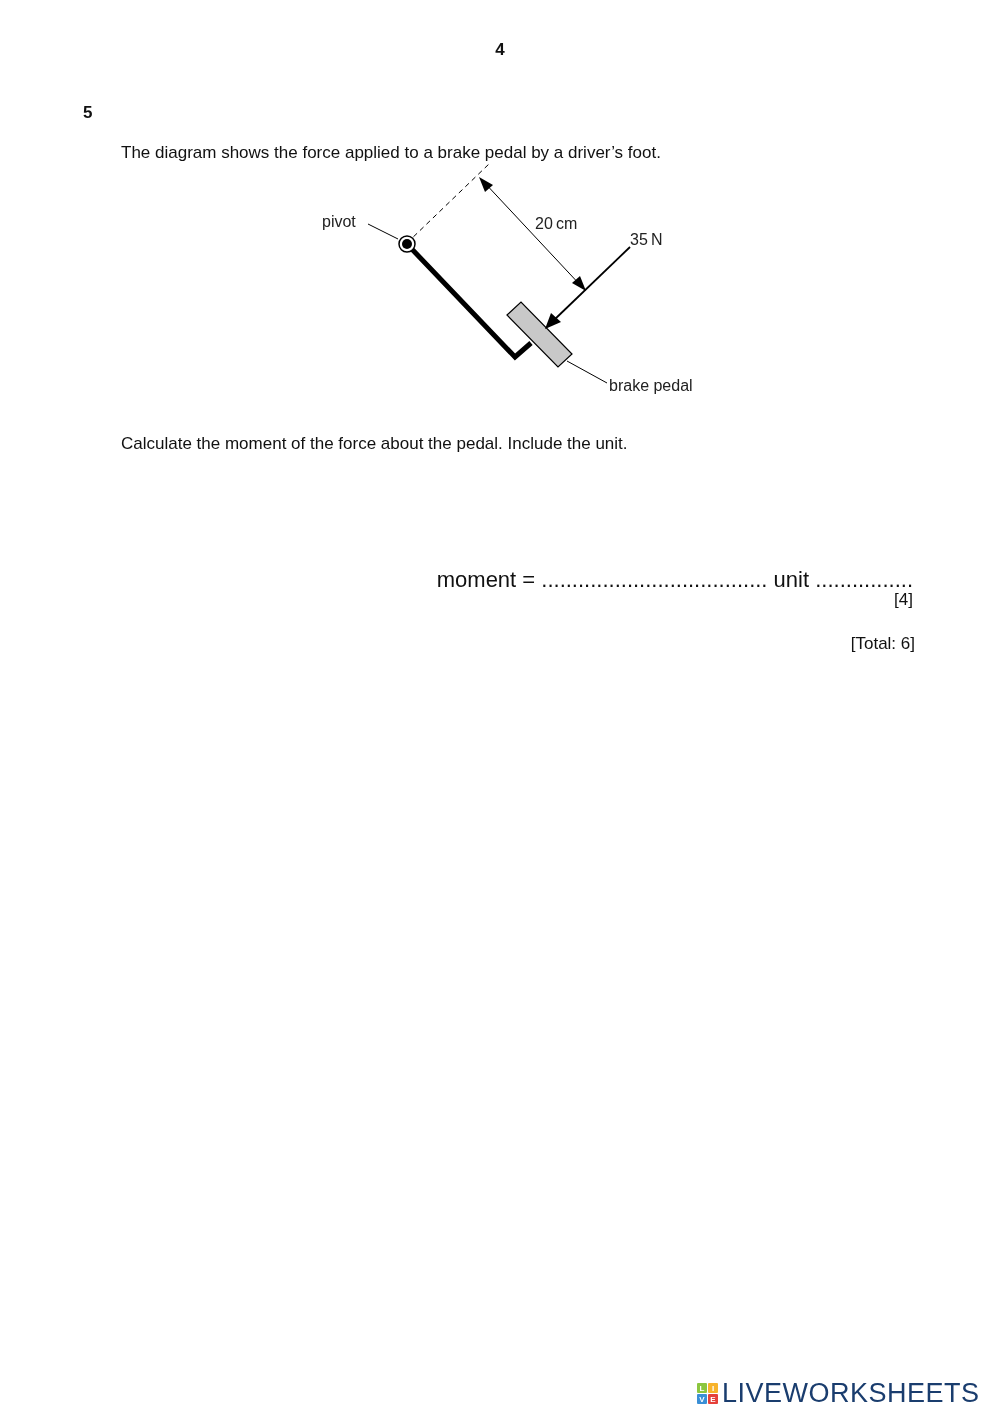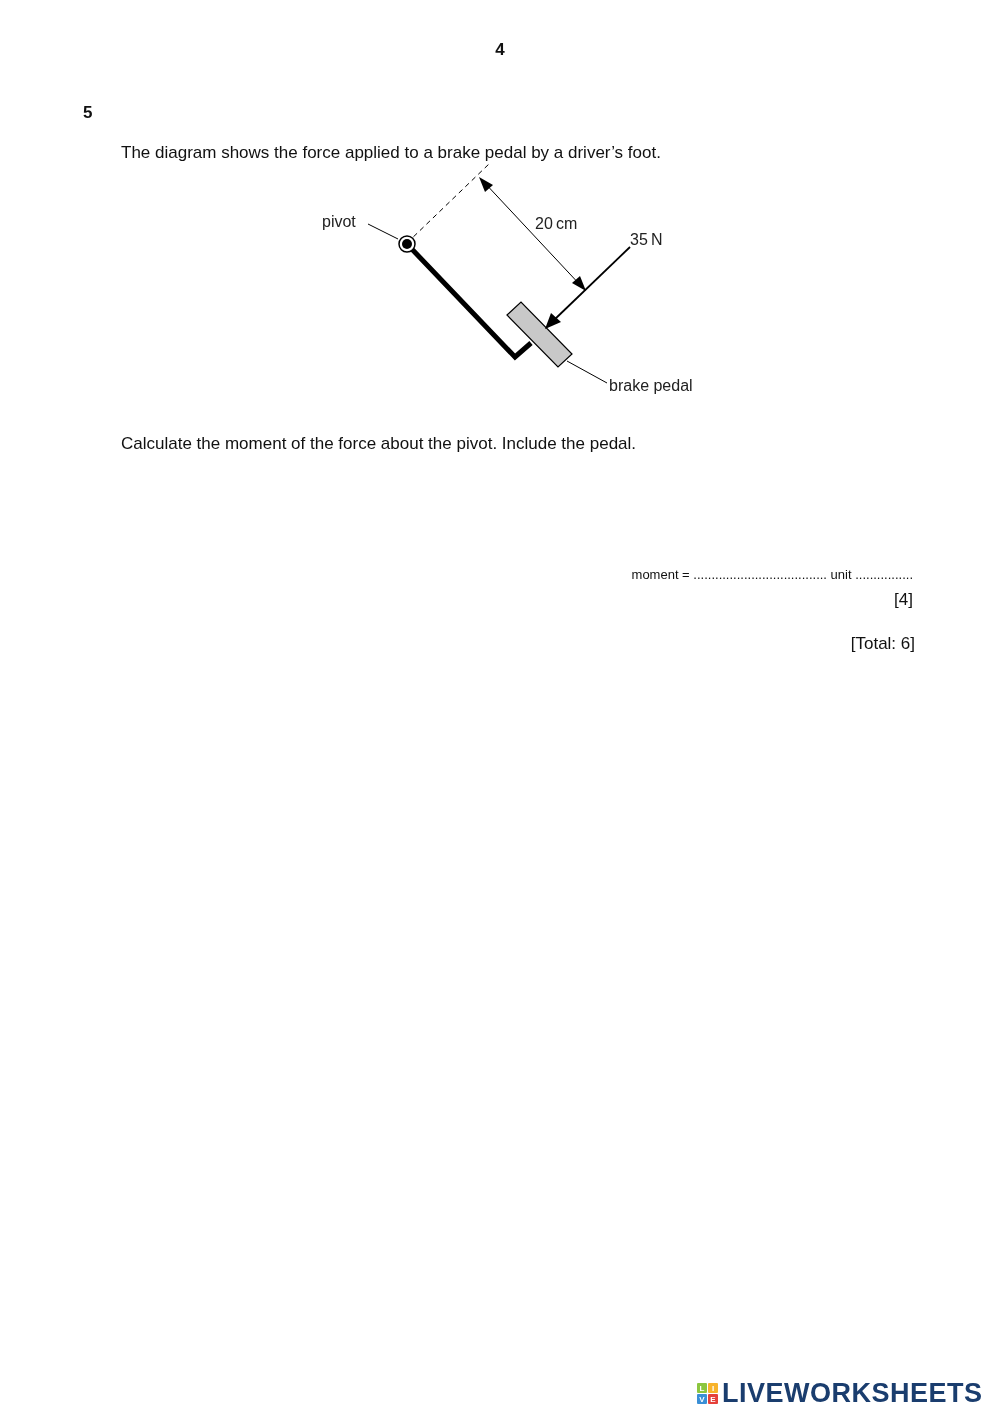--- a/index.html
+++ b/index.html
@@ -4,27 +4,27 @@
 <style>
   html, body { margin:0; padding:0; }
   body { width:1000px; height:1413px; background:#ffffff; position:relative; overflow:hidden;
          font-family:"Liberation Sans", sans-serif; color:#111; }
   .abs { position:absolute; }
   .page-num { left:0; width:1000px; top:40px; text-align:center; font-weight:bold; font-size:17px; }
   .q-num { left:83px; top:103px; font-weight:bold; font-size:17px; }
   .q-text { left:121px; top:103px; font-size:17px;margin-top:40px; }
   .diagram { left:295px; top:155px; width:450px; height:245px; }
   .instruction { left:121px; top:434px; font-size:17px; }
-  .answer-line { right:87px; top:567px; font-size:13px; text-align:right; white-space:nowrap; }
+  .answer-line { right:87px; top:567px; font-size:22px; text-align:right; white-space:nowrap; }
   .marks { right:87px; top:590px; font-size:17px; }
   .total { right:85px; top:634px; font-size:17px; }
   .footer-logo { left:697px; top:1378px; display:flex; align-items:center; gap:4px; }
   .logo-blocks { display:grid; grid-template-columns:10px 10px; grid-template-rows:10px 10px; gap:1px; }
   .logo-blocks span { font-size:8px; font-weight:bold; color:#fff; display:flex; align-items:center; justify-content:center; border-radius:1px; }
-  .logo-text { font-weight:bold; font-size:27px; color:#1a3d6e; letter-spacing:0.5px; }
+  .logo-text { font-weight:normal; font-size:27px; color:#1a3d6e; letter-spacing:0.5px; }
 </style>
 </head>
 <body>
 
 <div class="abs page-num">4</div>
 
 <div class="abs q-num">5</div>
 <div class="abs q-text">The diagram shows the force applied to a brake pedal by a driver’s foot.</div>
 
 <svg class="abs diagram" viewBox="0 0 450 245" xmlns="http://www.w3.org/2000/svg">
@@ -48,21 +48,21 @@
   <polygon points="250,174 256,158 266,167" fill="#000"></polygon>
 
   <line x1="272" y1="206" x2="312" y2="228" stroke="#000" stroke-width="1"></line>
 
   <text x="27" y="72" font-family="Liberation Sans, sans-serif" font-size="16" fill="#222">pivot</text>
   <text x="240" y="74" font-family="Liberation Sans, sans-serif" font-size="16" fill="#222">20 cm</text>
   <text x="335" y="90" font-family="Liberation Sans, sans-serif" font-size="16" fill="#222">35 N</text>
   <text x="314" y="236" font-family="Liberation Sans, sans-serif" font-size="16" fill="#222">brake pedal</text>
 </svg>
 
-<div class="abs instruction">Calculate the moment of the force about the pivot. Include the pedal.</div>
+<div class="abs instruction">Calculate the moment of the force about the pedal. Include the unit.</div>
 
 <div class="abs answer-line">
   <span>moment =</span>
   <span>.....................................</span>
   <span>unit</span>
   <span>................</span>
 </div>
 
 <div class="abs marks">[4]</div>
 <div class="abs total">[Total: 6]</div>

